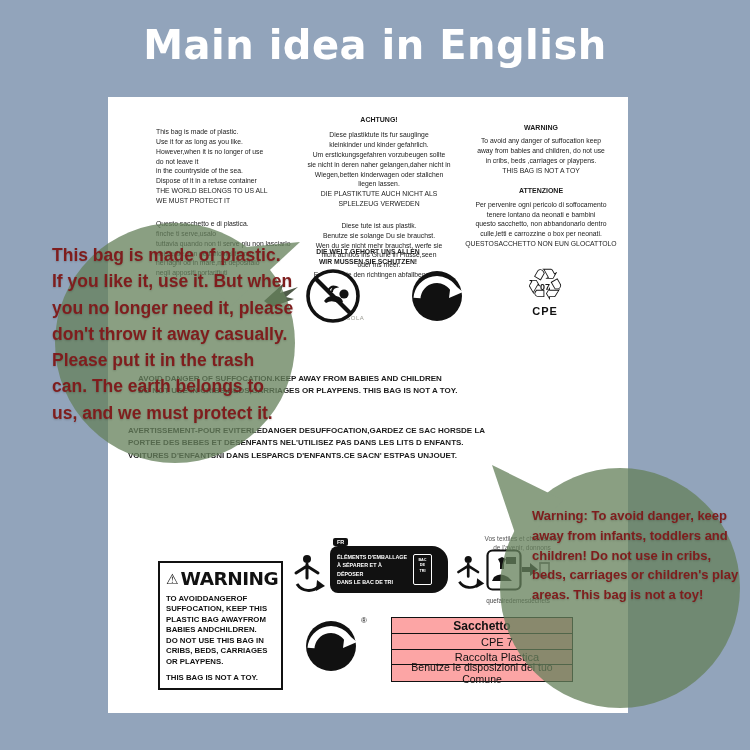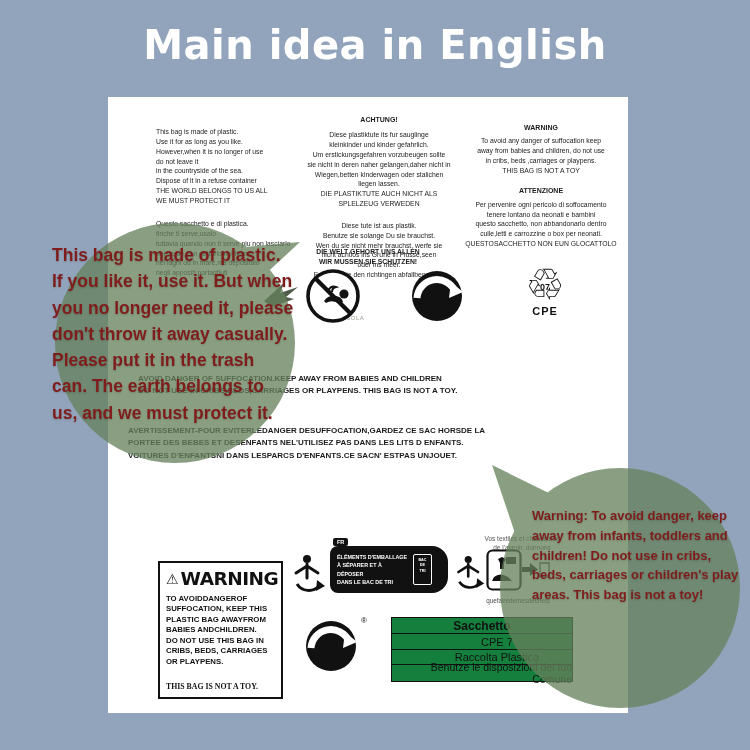--- a/index.html
+++ b/index.html
@@ -19,37 +19,37 @@
   .center{text-align:center;}
 
   .caution{font-size:8px;font-weight:600;color:#1b1b1b;line-height:1.55;text-align:left;}
 
   
   .wbox{border:2.5px solid #111;padding:5px 5px 6px 6px;background:#fff;}
   .wbox-head{display:flex;align-items:center;gap:2px;font-family:"DejaVu Sans",sans-serif;}
   .wbox-tri{font-size:14px;line-height:1;color:#111;}
   .wbox-title{font-size:18.5px;font-weight:800;letter-spacing:-.5px;color:#111;}
   .wbox-body{margin-top:5px;font-size:7.8px;font-weight:bold;line-height:1.34;color:#111;}
-  .wbox-foot{margin-top:15px;font-size:7.8px;font-weight:bold;color:#111;font-family:Liberation Serif, serif;}
+  .wbox-foot{margin-top:6px;font-size:7.8px;font-weight:bold;color:#111;}
 
   
   .frbox{position:absolute;left:222px;top:449px;width:118px;height:47px;background:#111;
          border-radius:8px 16px 16px 8px;display:flex;align-items:center;}
   .frtab{position:absolute;top:-8px;left:3px;background:#111;color:#fff;font-size:5.5px;
          font-weight:bold;padding:1px 4px;border-radius:2px;}
   .frtext{color:#fff;font-size:5.4px;font-weight:bold;line-height:1.5;padding-left:7px;width:72px;}
   .bin{width:17px;height:26px;border:1.2px solid #fff;border-radius:2px;margin-left:4px;
        color:#fff;font-size:3.8px;font-weight:bold;text-align:center;line-height:1.4;padding-top:3px;}
 
   .tiny-gray{font-size:6.5px;color:#555;line-height:1.35;text-align:center;}
   .url{font-size:6.3px;color:#444;text-align:center;}
 
   
-  .trow{border:1.6px solid #111;margin-top:-1.6px;text-align:right;color:#111;
-        display:flex;align-items:center;justify-content:center;background:#15803d;margin-left:28px;}
+  .trow{border:1.6px solid #111;margin-top:-1.6px;text-align:center;color:#111;
+        display:flex;align-items:center;justify-content:center;background:#fca5a5;margin-left:28px;}
   .trow.first{margin-top:0;font-weight:bold;font-size:12px;height:16px;}
   .trow.mid{font-size:11px;height:15px;padding-left:30px;}
   .trow.last{font-size:10.5px;height:16px;}
 
   
   .recy{width:58px;text-align:center;color:#111;}
   .recy-glyph{font-size:44px;line-height:1;font-family:"DejaVu Sans",sans-serif;}
   .recy-num{position:absolute;left:0;top:19px;width:100%;text-align:center;
             font-size:9px;font-weight:bold;}
   .recy-mat{font-size:11px;font-weight:bold;letter-spacing:1px;margin-top:-2px;}

